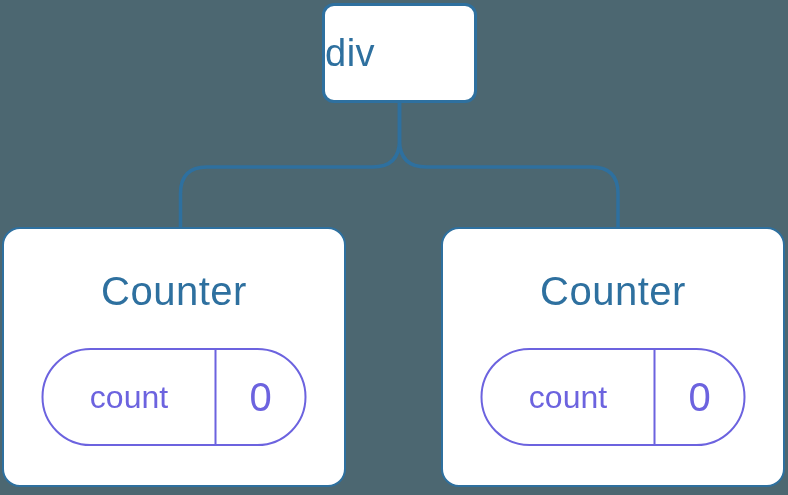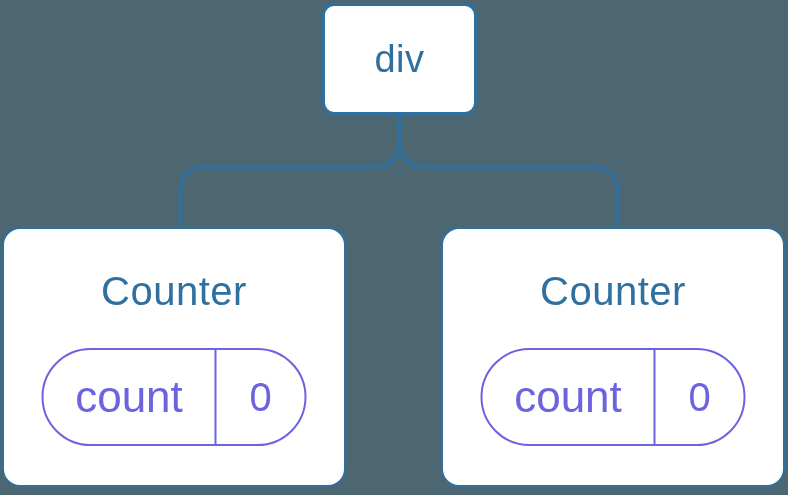--- a/index.html
+++ b/index.html
@@ -27,27 +27,27 @@
     display: block;
   }
   .connectors path {
     fill: none;
     stroke: var(--node-blue);
     stroke-width: 3.5;
   }
   .node-root {
     position: absolute;
     left: 322px; top: 3px;
-    width: 155px; height: 112px;
+    width: 155px; height: 100px;
     background: var(--card-white);
     border: 3px solid var(--node-blue);
     border-radius: 12px;
     display: flex;
     align-items: center;
-    justify-content: center;
+    justify-content: flex-start;
   }
   .node-root-label {
     color: var(--node-blue);
     font-size: 38px;
     font-weight: 500;
     letter-spacing: 0.5px;
   }
   .card {
     position: absolute;
     top: 227px;
@@ -83,21 +83,21 @@
     background: var(--card-white);
     overflow: hidden;
   }
   .state-key {
     flex: 0 0 173px;
     border-right: 2px solid var(--state-purple);
     display: flex;
     align-items: center;
     justify-content: center;
     color: var(--state-purple);
-    font-size: 44px;
+    font-size: 32px;
     font-weight: 400;
   }
   .state-value {
     flex: 1 1 auto;
     display: flex;
     align-items: center;
     justify-content: center;
     color: var(--state-purple);
     font-size: 40px;
     font-weight: 400;

